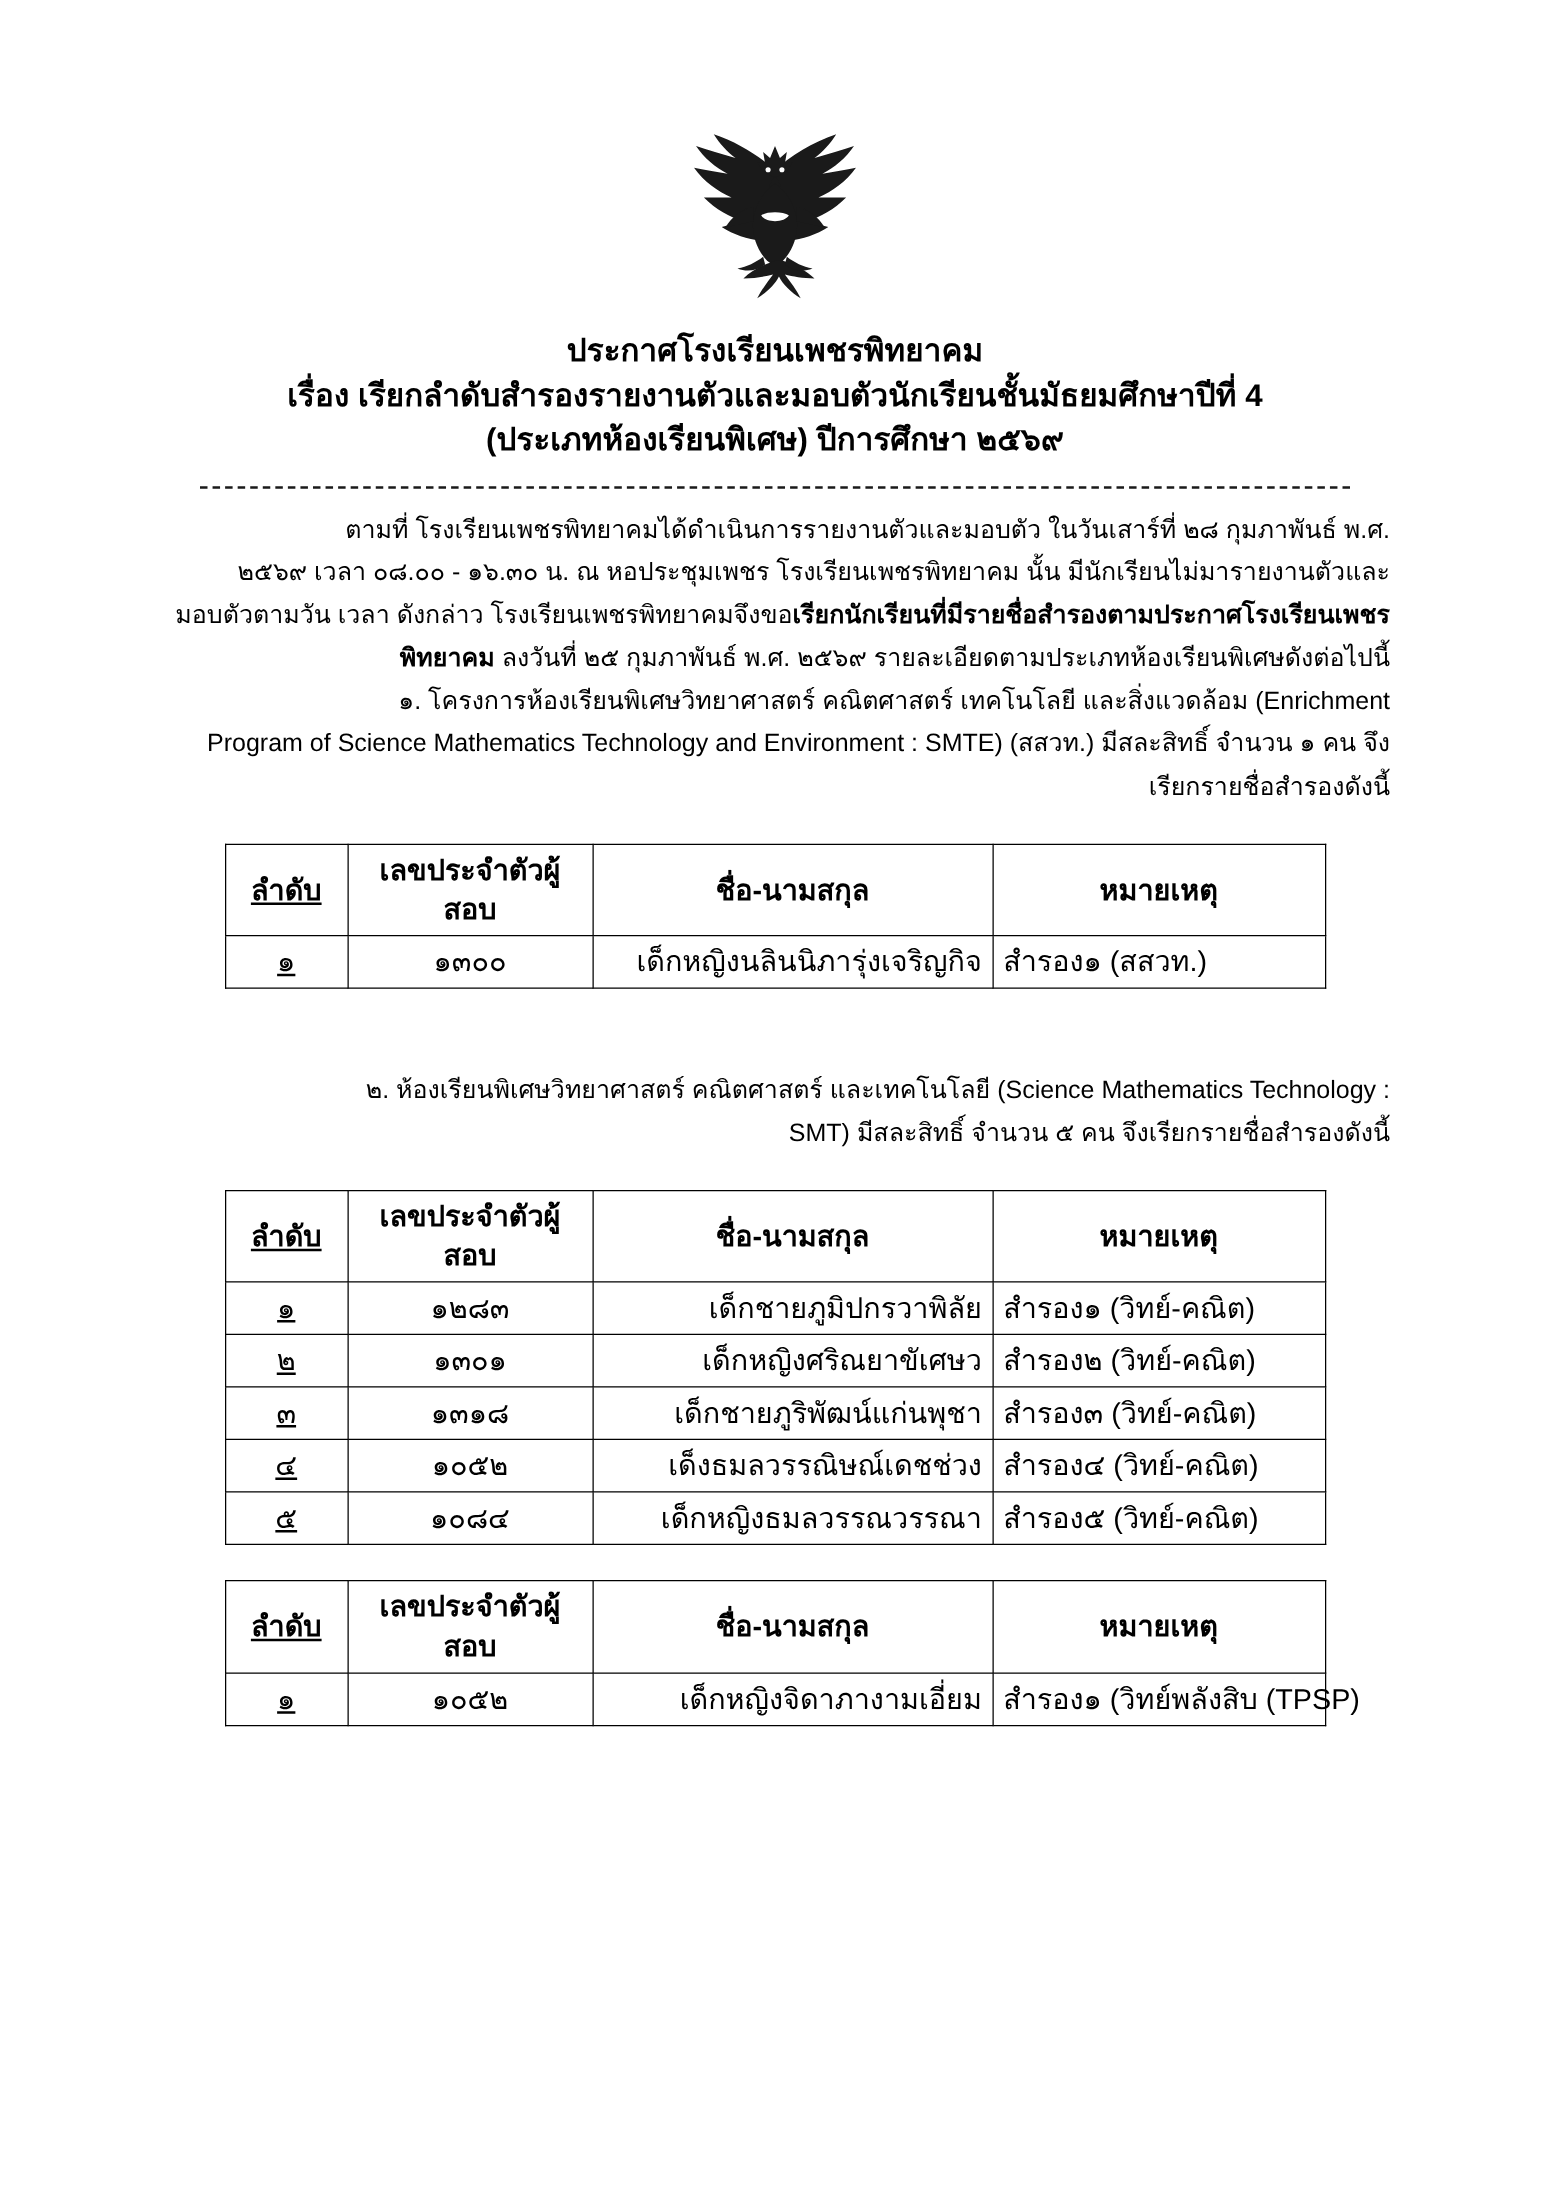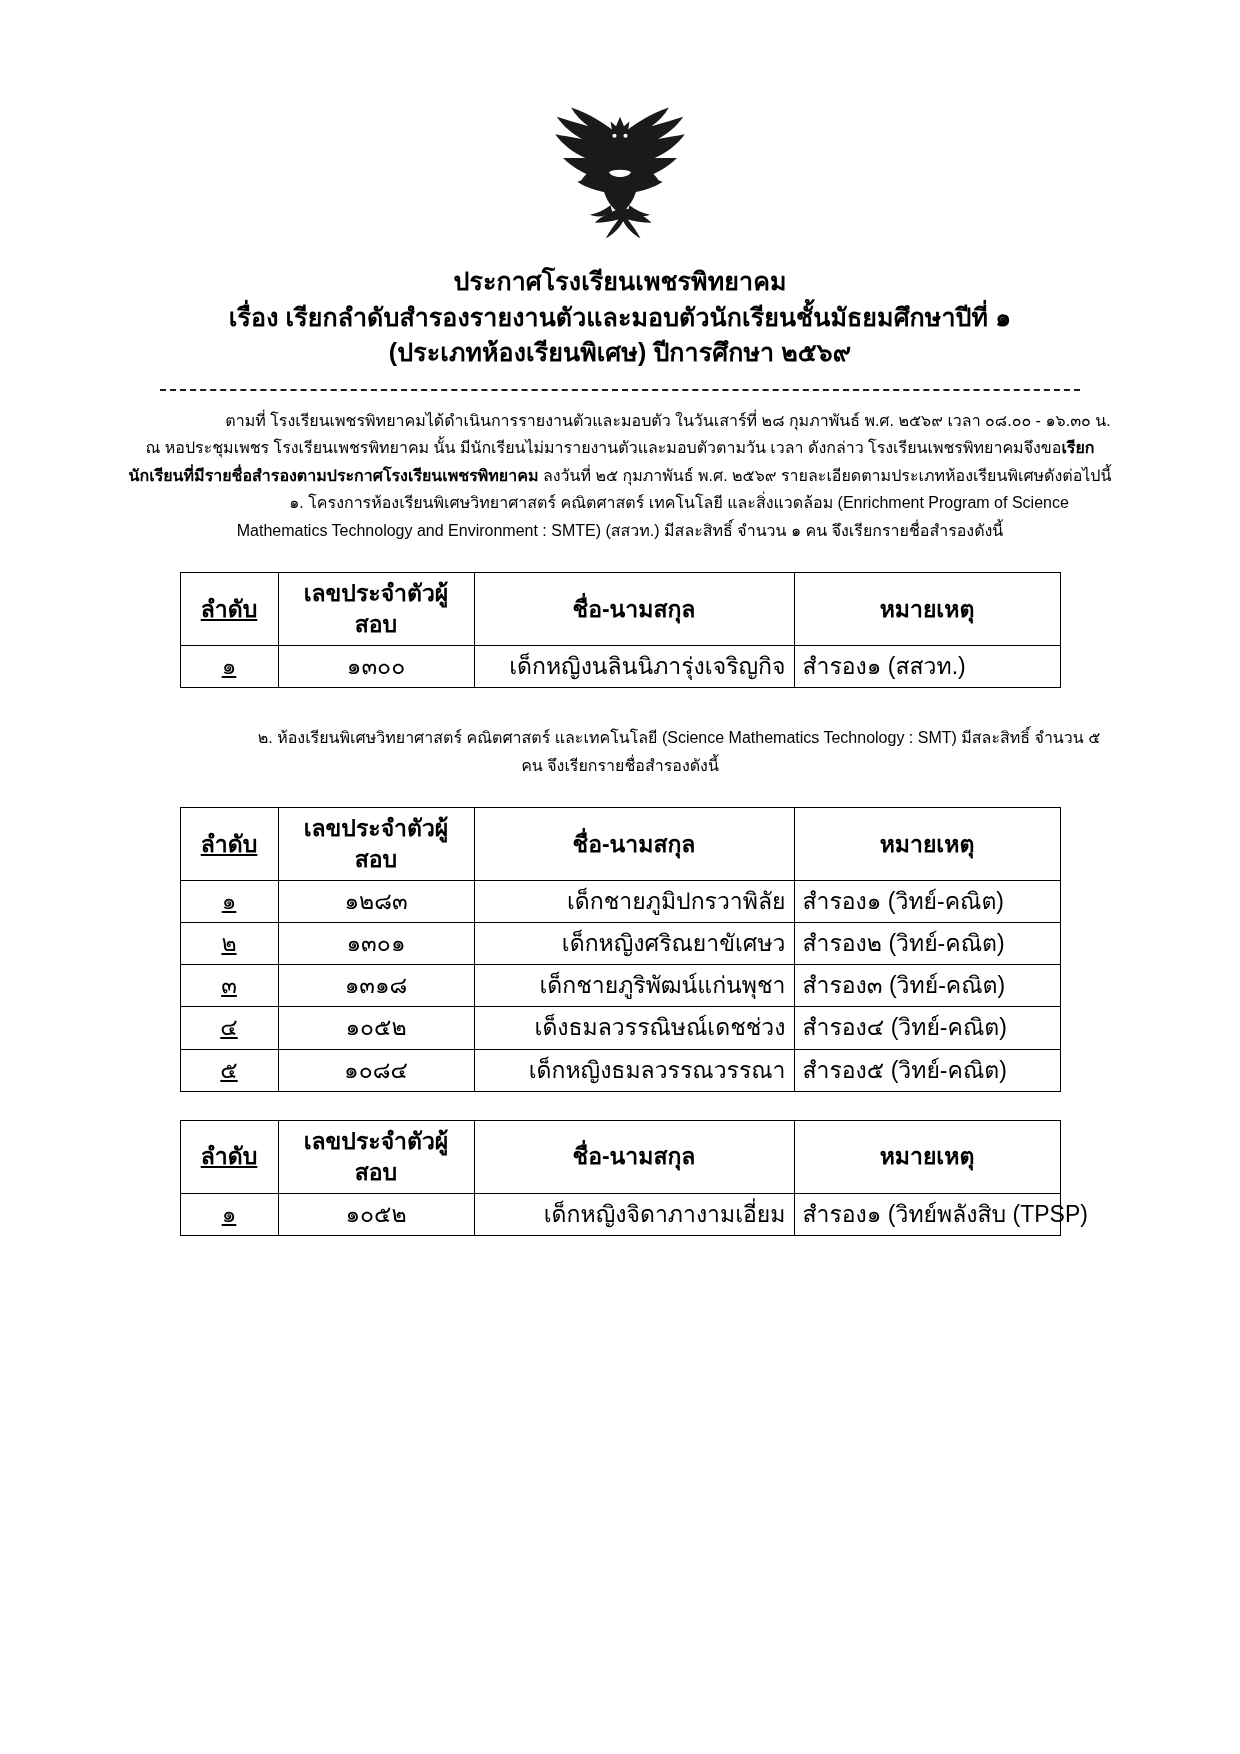--- a/index.html
+++ b/index.html
@@ -45,23 +45,23 @@
 
   .divider {
     margin: 18px 32px 16px 32px;
     border: 0;
     border-top: 2px dashed #1a1a1a;
     height: 0;
   }
 
   
   .body-text {
-    font-size: 16px;
+    font-size: 20px;
     line-height: 1.72;
-    text-align: center;
+    text-align: right;
     letter-spacing: 0px;
   }
   .body-text p { margin: 0; }
   .indent { display: inline-block; width: 96px; }
   .indent-sm { display: inline-block; width: 118px; }
   b.strong { font-weight: bold; }
 
   
   table.roster {
     border-collapse: collapse;
@@ -89,21 +89,21 @@
     text-align: right;
     padding-left: 14px;
     white-space: nowrap;
   }
   td.col-name .given { display: inline-block; min-width: 182px; }
   td.col-note {
     text-align: left;
     padding-left: 12px;
     white-space: nowrap;
   }
-  .section-para { margin-top: 36px; }
+  .section-para { margin-top: 64px; }
 </style>
 </head>
 <body>
 
 <div class="page">
 
   <div class="emblem-wrap">
     <svg class="emblem" viewBox="0 0 200 200" aria-label="garuda">
       <g fill="#1a1a1a">
 
@@ -136,21 +136,21 @@
                  C118 166 128 168 140 168 C132 160 120 154 108 150 Z"></path>
 
         <path d="M88 146 C80 152 72 156 62 158 C72 162 82 160 90 154 Z"></path>
         <path d="M112 146 C120 152 128 156 138 158 C128 162 118 160 110 154 Z"></path>
       </g>
     </svg>
   </div>
 
   <div class="head-block">
     <span class="head-line">ประกาศโรงเรียนเพชรพิทยาคม</span>
-    <span class="head-line">เรื่อง  เรียกลำดับสำรองรายงานตัวและมอบตัวนักเรียนชั้นมัธยมศึกษาปีที่ ๑</span>
+    <span class="head-line">เรื่อง  เรียกลำดับสำรองรายงานตัวและมอบตัวนักเรียนชั้นมัธยมศึกษาปีที่ 4</span>
     <span class="head-line">(ประเภทห้องเรียนพิเศษ) ปีการศึกษา ๒๕๖๙</span>
   </div>
 
   <hr class="divider">
 
   <div class="body-text">
     <p>
       <span class="indent"></span><span>ตามที่ โรงเรียนเพชรพิทยาคมได้ดำเนินการรายงานตัวและมอบตัว ในวันเสาร์ที่ ๒๘ กุมภาพันธ์ พ.ศ. ๒๕๖๙ เวลา ๐๘.๐๐ - ๑๖.๓๐ น. ณ หอประชุมเพชร โรงเรียนเพชรพิทยาคม นั้น มีนักเรียนไม่มารายงานตัวและมอบตัวตามวัน เวลา ดังกล่าว โรงเรียนเพชรพิทยาคมจึงขอ</span><b class="strong">เรียกนักเรียนที่มีรายชื่อสำรองตามประกาศโรงเรียนเพชรพิทยาคม</b><span> ลงวันที่ ๒๕ กุมภาพันธ์ พ.ศ. ๒๕๖๙ รายละเอียดตามประเภทห้องเรียนพิเศษดังต่อไปนี้</span>
     </p>
   </div>

